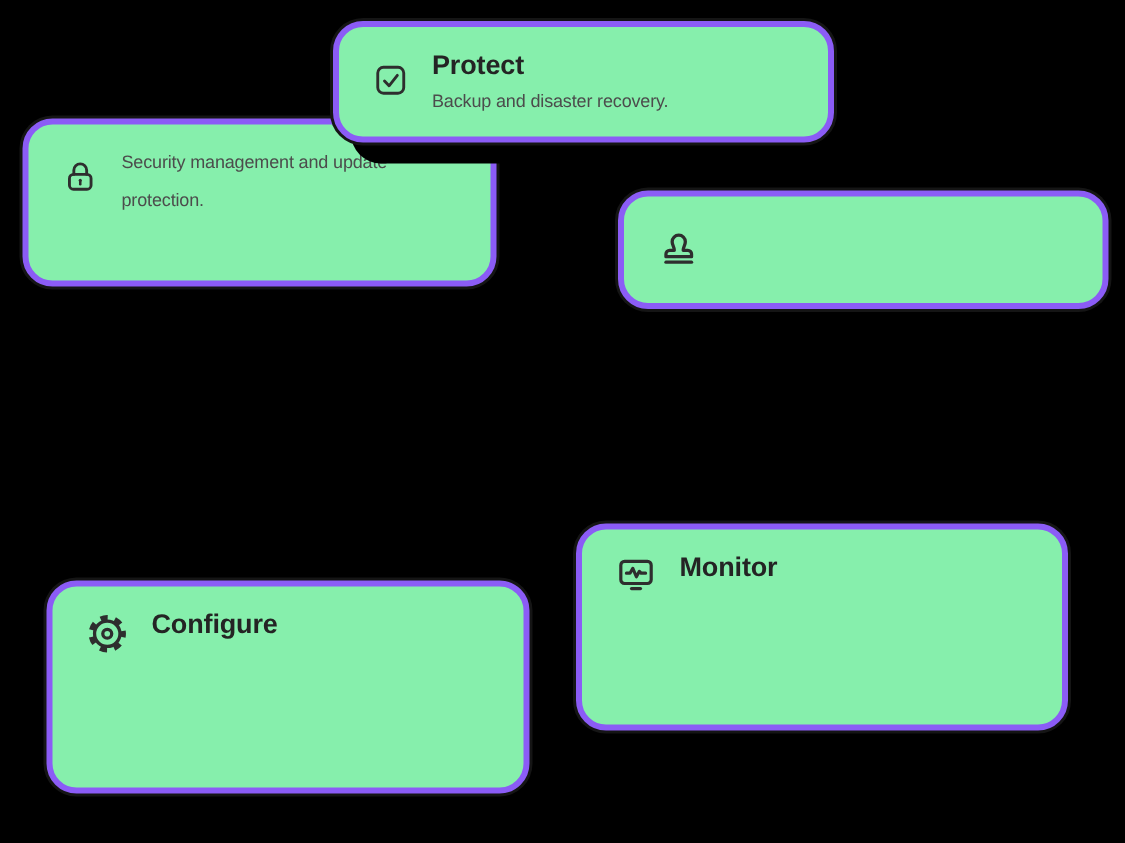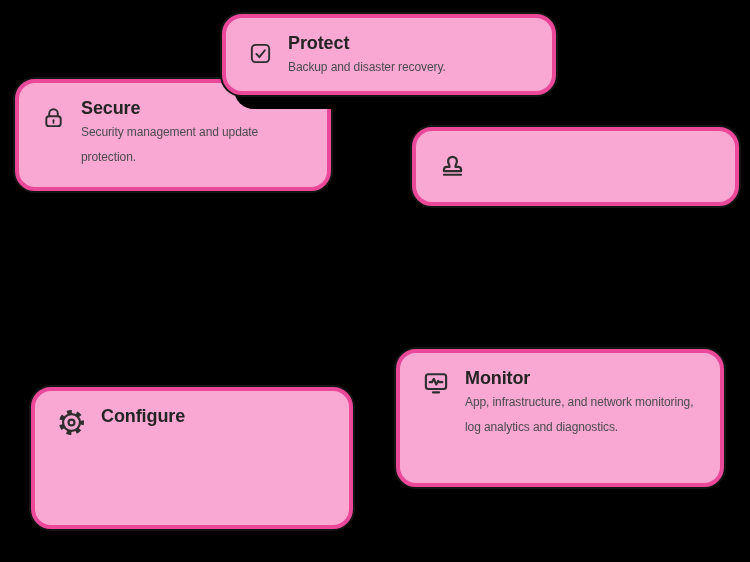--- a/index.html
+++ b/index.html
@@ -2,32 +2,32 @@
 <html><head>
 <meta charset="utf-8">
 <style>
   html,body { margin:0; padding:0; background:#000; }
   .stage {
     position:relative; width:750px; height:562px; background:#000000;
     overflow:hidden; font-family:"Liberation Sans", sans-serif;
   }
   .card {
     position:absolute; box-sizing:border-box;
-    background:#f9a8d4;
-    border:4px solid #ec4899;
+    background:#86efac;
+    border:4px solid #8b5cf6;
     border-radius:20px;
     box-shadow: 0 0 0 2px #151515, 12px 14px 0 0 #000000;
     display:flex; align-items:flex-start;
     padding:13px 12px 13px 21px; gap:14px;
   }
   
   #card-secure    { left:15px;  top:79px;  width:316px; height:112px; }
   #card-protect   { left:222px; top:14px;  width:334px; height:81px;  }
   #card-govern    { left:412px; top:127px; width:327px; height:79px;  }
-  #card-monitor   { left:396px; top:349px; width:328px; height:138px; }
+  #card-monitor   { left:384px; top:349px; width:328px; height:138px; }
   #card-configure { left:31px;  top:387px; width:322px; height:142px; }
 
   .icon { flex:0 0 auto; display:block; }
   #card-protect   .icon { margin-top:9px; }
   #card-secure    .icon { margin-top:8px; }
   #card-govern    .icon { margin-top:6px; }
   #card-monitor   .icon { margin-top:2px; }
   #card-configure .icon { margin-top:3px; }
 
   .txt { flex:1 1 auto; min-width:0; }
@@ -50,21 +50,20 @@
   <div class="card" id="card-secure">
     <span class="icon">
       <svg width="27" height="29" viewBox="0 0 24 24">
         <path d="M8.2 10V7.6a3.8 3.8 0 0 1 7.6 0V10"></path>
         <rect x="5.6" y="10" width="12.8" height="8.8" rx="2.4"></rect>
         <circle cx="12" cy="13.5" r="0.9" fill="#2e2e2e" stroke="none"></circle>
         <path d="M12 14.2v1.7" stroke-width="1.5"></path>
       </svg>
     </span>
     <div class="txt">
-      <div class="title">Secure</div>
       <div class="desc">Security management and update protection.</div>
     </div>
   </div>
 
   <div class="card" id="card-protect">
     <span class="icon">
       <svg width="27" height="27" viewBox="0 0 24 24">
         <rect x="4.3" y="4.3" width="15.4" height="15.4" rx="3.4"></rect>
         <path d="M8.3 12.4l2.7 2.9 4.9-6.2"></path>
       </svg>
@@ -87,21 +86,20 @@
   <div class="card" id="card-monitor">
     <span class="icon">
       <svg width="30" height="30" viewBox="0 0 24 24">
         <rect x="3.9" y="5" width="16.2" height="11.8" rx="2"></rect>
         <path d="M6.9 11.3h1.9l1.5-2.6 1.9 4.5 1.6-2.9 0.9 1h2.4"></path>
         <path d="M9.6 19.5h4.8"></path>
       </svg>
     </span>
     <div class="txt">
       <div class="title">Monitor</div>
-      <div class="desc">App, infrastructure, and network monitoring, log analytics and diagnostics.</div>
     </div>
   </div>
 
   <div class="card" id="card-configure">
     <span class="icon">
       <svg width="31" height="31" viewBox="0 0 24 24">
         <circle cx="12" cy="12" r="8.1" stroke-width="3.1" stroke-dasharray="3.6 3.67" stroke-dashoffset="1.8" stroke-linecap="butt"></circle>
         <circle cx="12" cy="12" r="6.55"></circle>
         <circle cx="12" cy="12" r="2.3"></circle>
       </svg>

